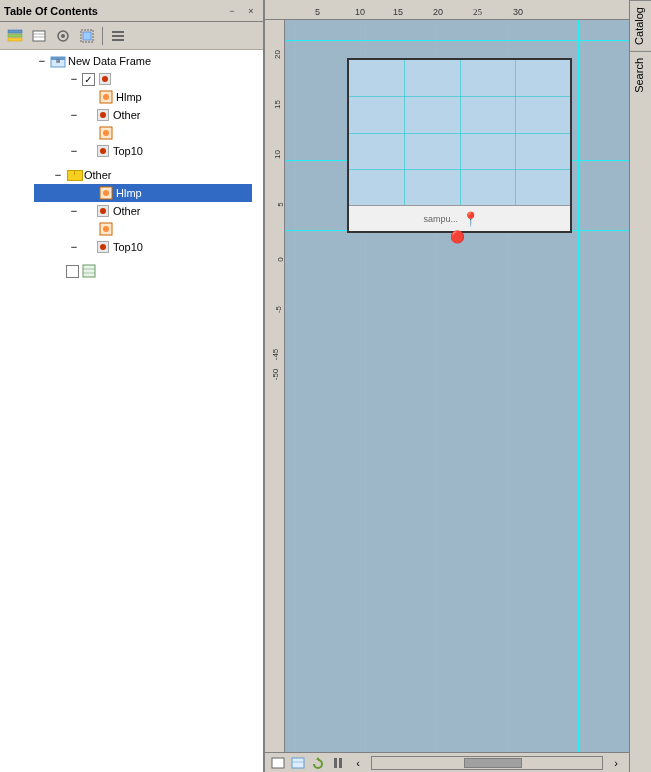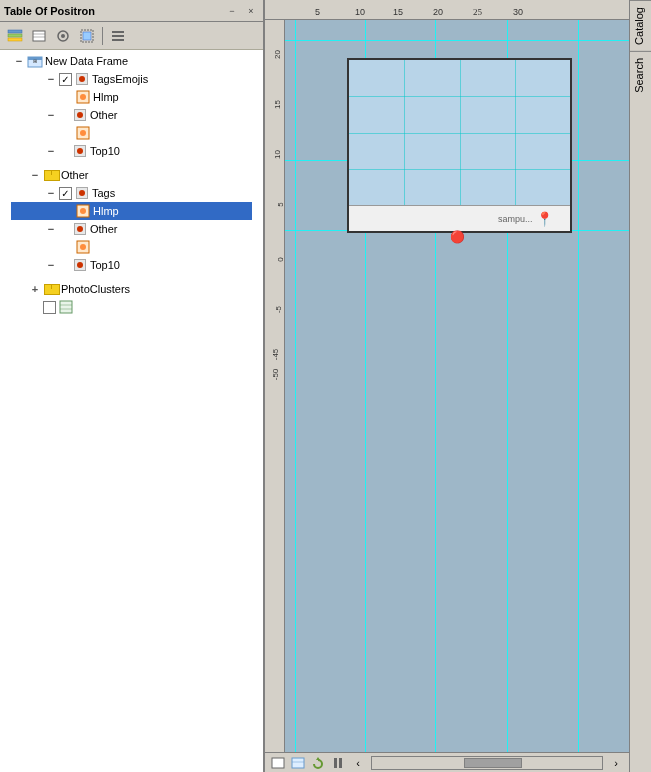--- a/index.html
+++ b/index.html
@@ -93,20 +93,21 @@
       background: #808080;
       margin: 0 2px;
     }
 
     .toc-content {
       flex: 1;
       overflow-y: auto;
       overflow-x: auto;
       background: #fff;
       padding: 2px 11px;
+      margin-left: 23px;
     }
 
     
     .tree-node {
       display: flex;
       align-items: center;
       height: 18px;
       padding-right: 4px;
       cursor: pointer;
       white-space: nowrap;
@@ -341,21 +342,21 @@
       background: rgba(0,200,200,0.5);
     }
 
     .map-legend-area {
       width: 100%;
       height: 15%;
       background: #f0f0f0;
       border-top: 1px solid #999;
       display: flex;
       align-items: center;
-      justify-content: flex-end;
+      justify-content: center;
       padding-right: 16px;
       position: relative;
       overflow: hidden;
     }
 
     
     .right-sidebar {
       width: 22px;
       background: #d4d0c8;
       border-left: 1px solid #808080;
@@ -420,21 +421,21 @@
     }
   </style>
 </head>
 <body>
 
 <div class="main-area">
 
   <div class="toc-panel">
 
     <div class="toc-header">
-      <span class="toc-header-title">Table Of Positron</span>
+      <span class="toc-header-title">Table Of Contents</span>
       <div class="toc-header-icons">
         <span class="toc-header-icon">−</span>
         <span class="toc-header-icon">×</span>
       </div>
     </div>
 
     <div class="toc-toolbar">
       <button class="toc-toolbar-btn" title="List by drawing order">
         <svg width="16" height="16" viewBox="0 0 16 16">
           <rect x="1" y="2" width="14" height="3" fill="#6699cc" stroke="#3366aa" stroke-width="0.5"></rect>
@@ -489,21 +490,20 @@
       <div class="tree-node">
         <span class="tree-indent"></span>
         <span class="tree-indent"></span>
         <span class="tree-expander minus"></span>
         <span class="tree-checkbox checked"></span>
         <span class="tree-icon">
           <div class="icon-layer-bg">
               <div class="icon-layer-dot"></div>
             </div>
         </span>
-        <span class="tree-label">TagsEmojis</span>
       </div>
 
       <div class="tree-node">
         <span class="tree-indent"></span>
         <span class="tree-indent"></span>
         <span class="tree-indent"></span>
         <span class="tree-expander empty"></span>
         <span class="tree-icon">
           <svg width="14" height="14" viewBox="0 0 14 14">
             <rect x="1" y="1" width="12" height="12" fill="#ffe8cc" stroke="#cc6600" stroke-width="1"></rect>
@@ -557,32 +557,20 @@
 
       <div class="tree-node">
         <span class="tree-indent"></span>
         <span class="tree-expander minus"></span>
         <span class="tree-icon">
           <div class="icon-folder"></div>
         </span>
         <span class="tree-label">Other</span>
       </div>
 
-      <div class="tree-node">
-        <span class="tree-indent"></span>
-        <span class="tree-indent"></span>
-        <span class="tree-expander minus"></span>
-        <span class="tree-checkbox checked"></span>
-        <span class="tree-icon">
-          <div class="icon-layer-bg">
-              <div class="icon-layer-dot"></div>
-            </div>
-        </span>
-        <span class="tree-label">Tags</span>
-      </div>
 
       <div class="tree-node selected">
         <span class="tree-indent"></span>
         <span class="tree-indent"></span>
         <span class="tree-indent"></span>
         <span class="tree-expander empty"></span>
         <span class="tree-icon">
           <svg width="14" height="14" viewBox="0 0 14 14">
             <rect x="1" y="1" width="12" height="12" fill="#ffe8cc" stroke="#cc6600" stroke-width="1"></rect>
             <circle cx="7" cy="7" r="3" fill="#ff6600" opacity="0.7"></circle>
@@ -626,28 +614,20 @@
         <span class="tree-icon">
           <div class="icon-layer-bg">
               <div class="icon-layer-dot"></div>
             </div>
         </span>
         <span class="tree-label">Top10</span>
       </div>
 
       <div style="height:6px;"></div>
 
-      <div class="tree-node">
-        <span class="tree-indent"></span>
-        <span class="tree-expander plus"></span>
-        <span class="tree-icon">
-          <div class="icon-folder"></div>
-        </span>
-        <span class="tree-label">PhotoClusters</span>
-      </div>
 
       <div class="tree-node">
         <span class="tree-indent"></span>
         <span class="tree-expander empty"></span>
         <span class="tree-checkbox"></span>
         <span class="tree-icon">
           <svg width="14" height="14" viewBox="0 0 14 14">
             <rect x="1" y="1" width="12" height="12" fill="#e8f4e8" stroke="#669966" stroke-width="1"></rect>
             <line x1="1" y1="5" x2="13" y2="5" stroke="#669966" stroke-width="0.5"></line>
             <line x1="1" y1="9" x2="13" y2="9" stroke="#669966" stroke-width="0.5"></line>

